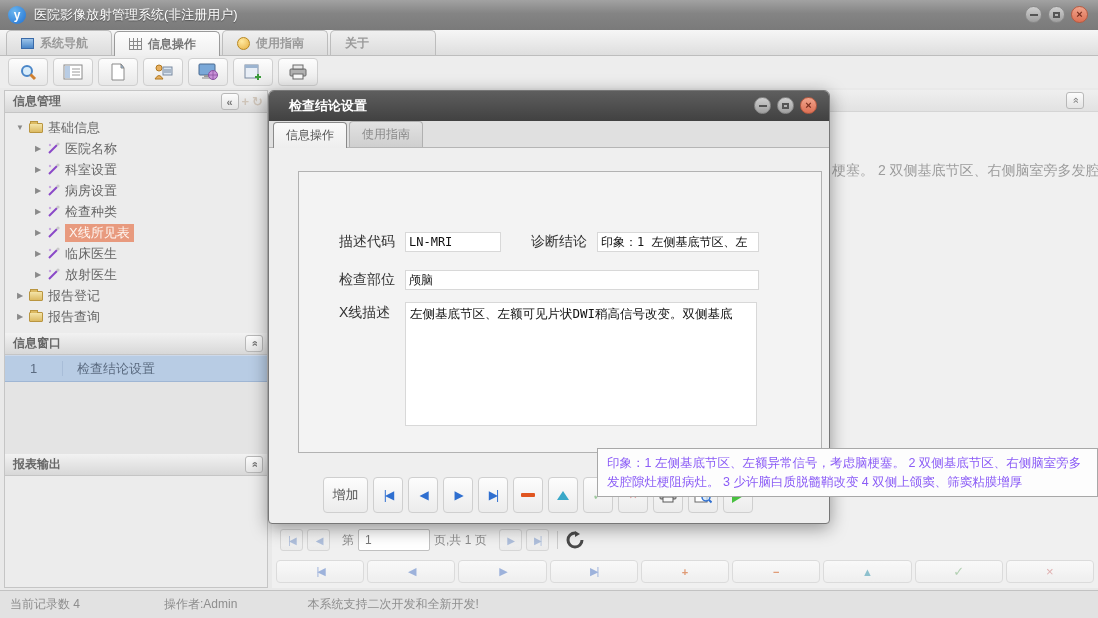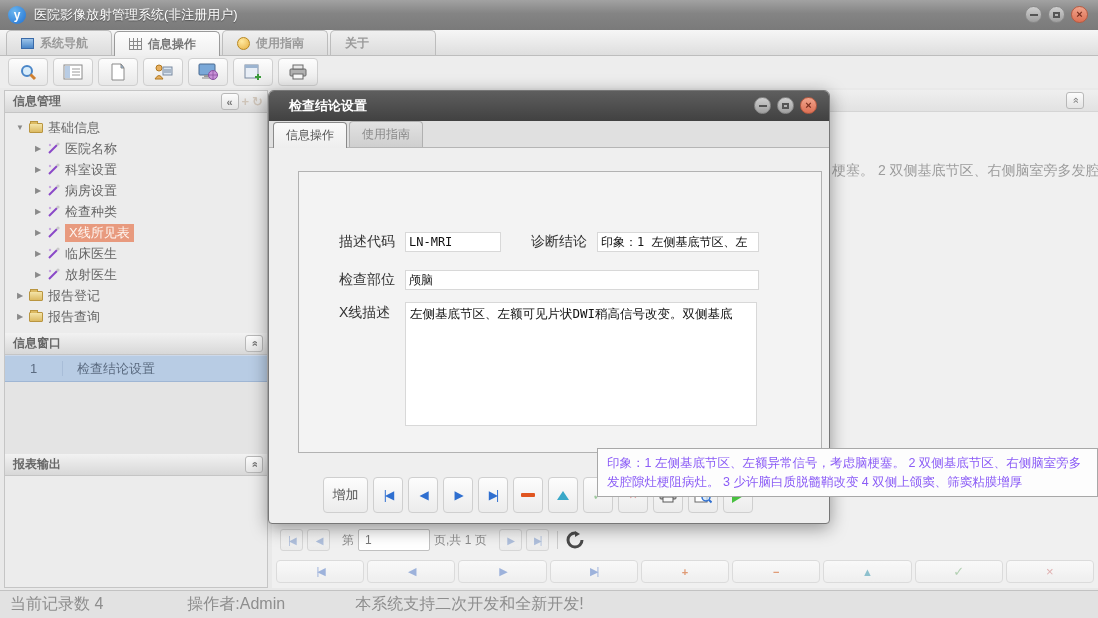--- a/index.html
+++ b/index.html
@@ -80,21 +80,21 @@
 
   .botrow { position:absolute; left:4px; top:470px; width:818px; display:flex; gap:3px; }
   .bbtn { flex:1; height:23px; border:1px solid #d8d8d8; border-radius:4px; background:linear-gradient(#fbfbfb,#efefef);
     display:flex; align-items:center; justify-content:center; font-size:11px; letter-spacing:-2px; opacity:.85; }
   .c-blue { color:#8fa8d8; } .c-orange { color:#dd8a5e; font-weight:bold; letter-spacing:0; }
   .c-teal { color:#7cb8c8; letter-spacing:0; } .c-green { color:#a8cba8; letter-spacing:0; font-size:13px; }
   .c-red { color:#dda4a4; letter-spacing:0; font-size:13px; }
 
   
   .statusbar { position:absolute; left:0; top:590px; width:1098px; height:28px; background:#e2e2e2; border-top:1px solid #c2c2c2;
-    display:flex; align-items:center; color:#8e8e8e; font-size:16px; }
+    display:flex; align-items:center; color:#8e8e8e; font-size:12px; }
   .statusbar span { margin-left:10px; }
   .statusbar .op { margin-left:84px; } .statusbar .note { margin-left:70px; }
 
   
   .dialog { position:absolute; left:268px; top:90px; width:562px; height:434px; z-index:40;
     border-radius:6px 6px 4px 4px; box-shadow:0 4px 18px rgba(0,0,0,.4); background:#efefef; border:1px solid #777; }
   .dlg-title { height:30px; background:linear-gradient(#5e5e5e,#414141); border-radius:5px 5px 0 0;
     display:flex; align-items:center; padding-left:20px; color:#fff; font-weight:bold; font-size:13px; position:relative; }
   .dlg-title .winbtns { right:12px; top:6px; }
   .dlg-tabs { height:27px; background:#e0e0e0; border-bottom:1px solid #b5b5b5; display:flex; align-items:flex-end; padding-left:4px; }

